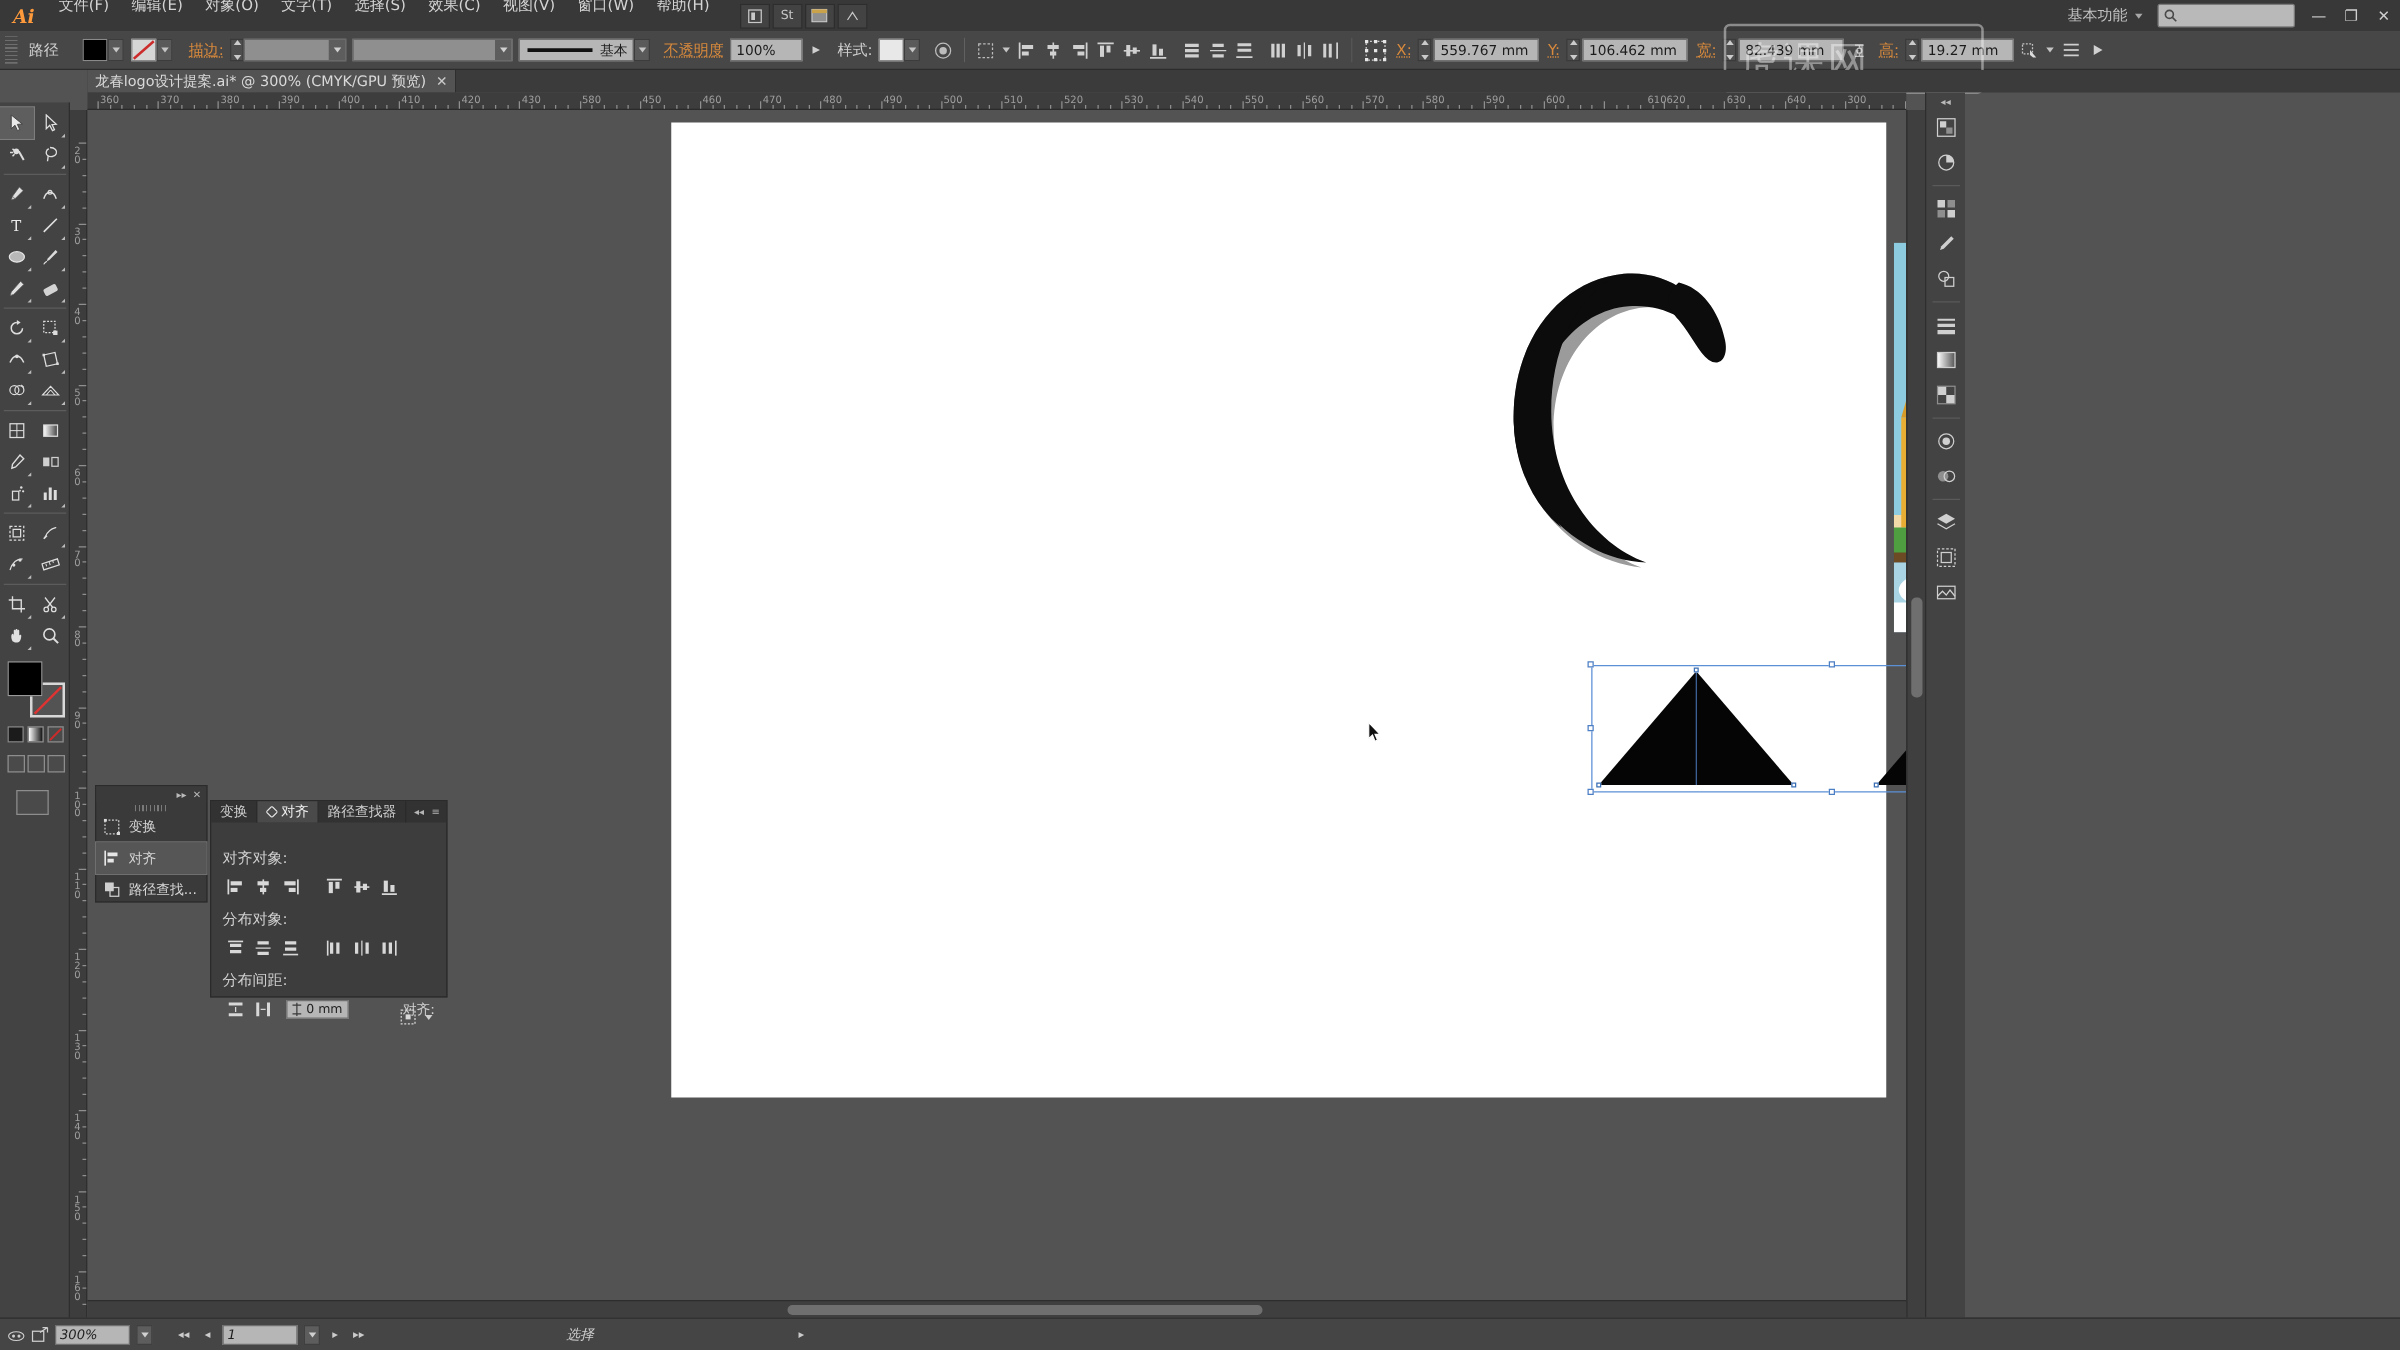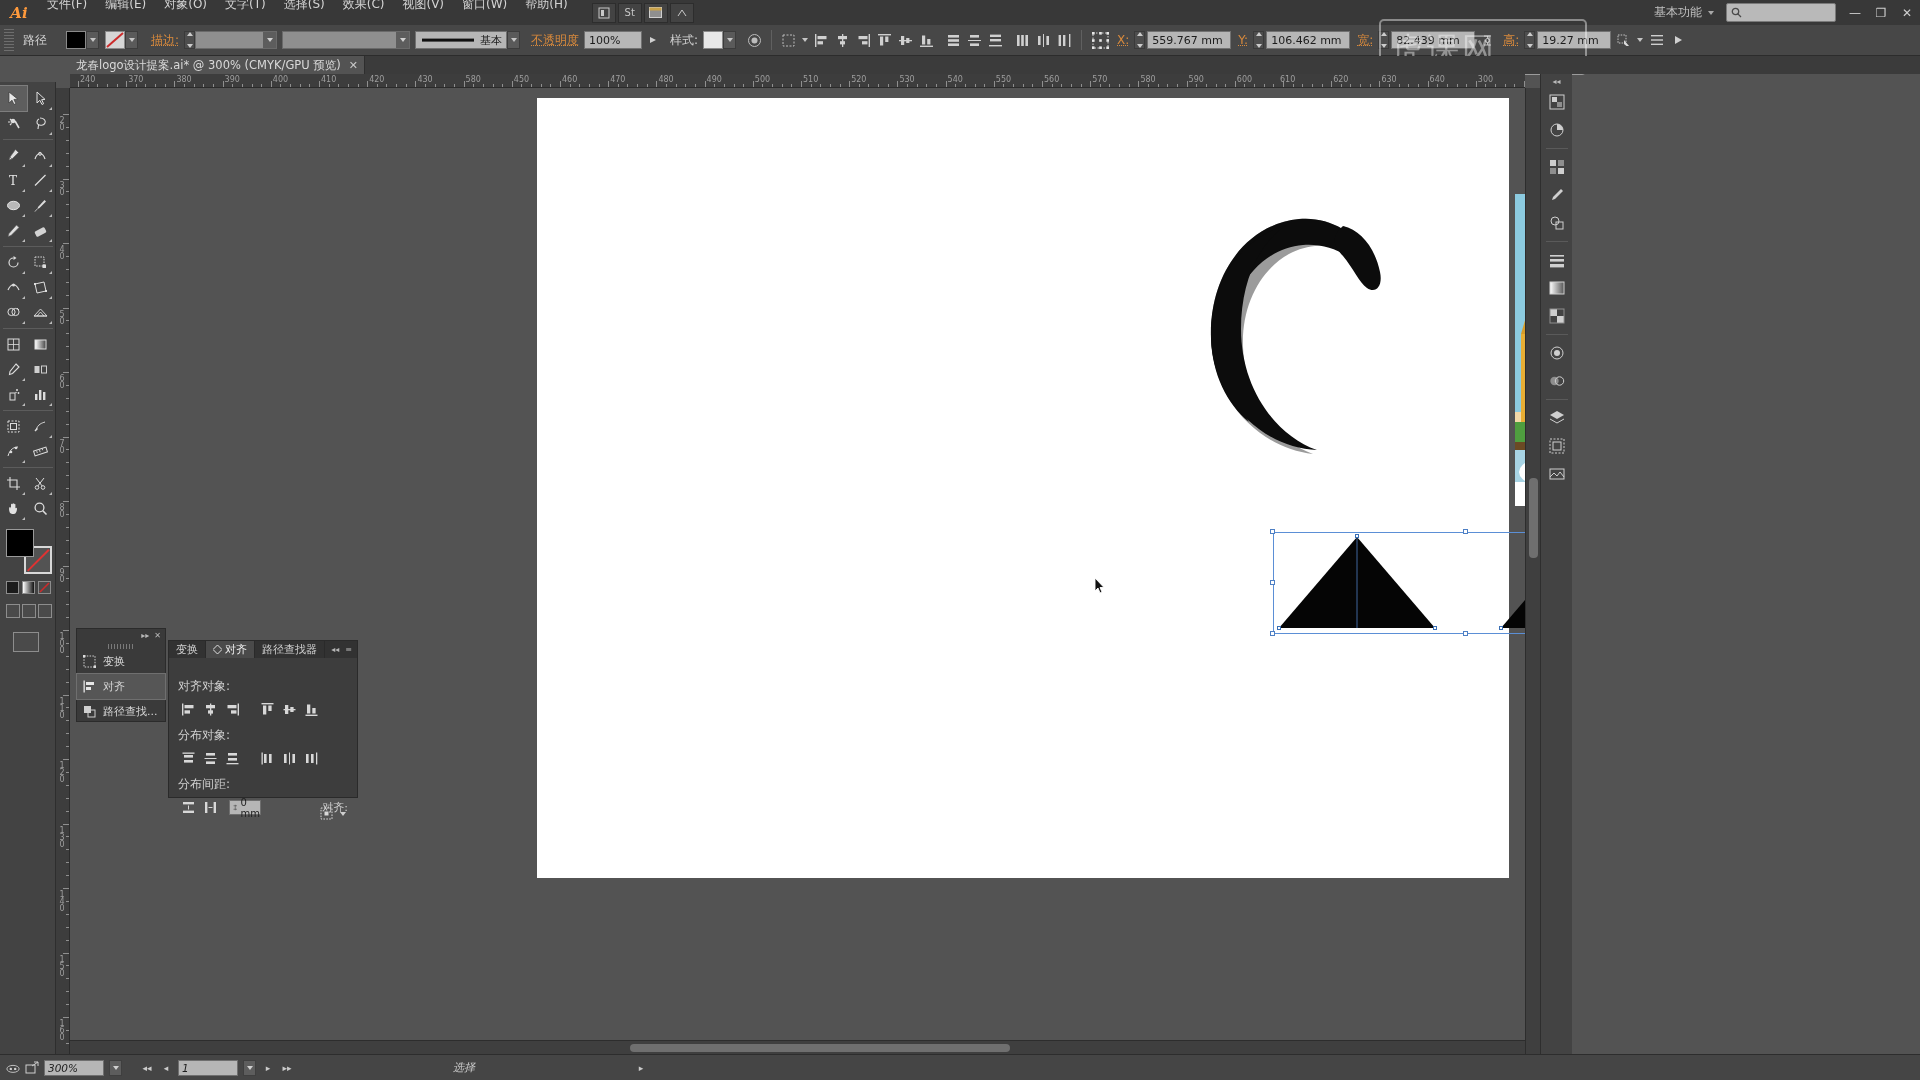--- a/index.html
+++ b/index.html
@@ -147,21 +147,21 @@
   .ap-tab { padding:0 7px; display:flex; align-items:center; gap:3px;
     color:#cfcfcf; font-size:11px; border-right:1px solid #2a2a2a; }
   .ap-tab.active { background:#4a4a4a; color:#f0f0f0; }
   #ap-tabs .sp { margin-left:auto; display:flex; align-items:center; gap:6px; padding-right:5px;
     color:#b5b5b5; font-size:8px; }
   #ap-body { padding:6px 9px; }
   .ap-head { color:#d0d0d0; font-size:12px; margin:14px 0 5px; }
   .ap-row { display:flex; align-items:center; gap:1px; margin-bottom:4px; }
   .ap-btn { width:21px; height:19px; display:flex; align-items:center; justify-content:center; }
   .ap-gap { width:12px; }
-  .sp-field { width:32px; height:15px; background:#b6b6b6; border:1px solid #6f6f6f;
+  .sp-field { width:50px; height:15px; background:#b6b6b6; border:1px solid #6f6f6f;
     color:#1e1e1e; font-size:10px; display:flex; align-items:center; padding-left:3px; }
   .ap-right { margin-left:auto; display:flex; align-items:center; gap:3px;
     color:#cfcfcf; font-size:11px; }
 
   
   #rightdock { position:absolute; left:1540px; top:74px; width:32px; height:980px;
     background:#434343; border-left:1px solid #2e2e2e; }
   .dockbtn { width:32px; height:28px; display:flex; align-items:center; justify-content:center; }
   .dock-div { width:22px;height:1px;background:#5a5a5a;margin:4px auto; }
   #dock-top { height:14px; display:flex; align-items:center; justify-content:center; gap:3px; }
@@ -763,21 +763,21 @@
   <div id="scrmodes">
     <div class="scrm"></div>
     <div class="scrm"></div>
     <div class="scrm"></div>
   </div>
   <div id="tool-bottom"></div>
 </div>
 
 <div id="ruler-h">
     <div class="rtick" style="left: 8px; top: 7px; width: 1px; height: 7px;"></div>
-    <div class="rlab" style="left: 10px; top: 1px;">240</div>
+    <div class="rlab" style="left: 10px; top: 1px;">360</div>
     <div class="rtick" style="left: 17.64px; top: 10px; width: 1px; height: 4px;"></div>
     <div class="rtick" style="left: 27.28px; top: 10px; width: 1px; height: 4px;"></div>
     <div class="rtick" style="left: 36.92px; top: 10px; width: 1px; height: 4px;"></div>
     <div class="rtick" style="left: 46.56px; top: 10px; width: 1px; height: 4px;"></div>
     <div class="rtick" style="left: 56.2px; top: 7px; width: 1px; height: 7px;"></div>
     <div class="rlab" style="left: 58.2px; top: 1px;">370</div>
     <div class="rtick" style="left: 65.84px; top: 10px; width: 1px; height: 4px;"></div>
     <div class="rtick" style="left: 75.48px; top: 10px; width: 1px; height: 4px;"></div>
     <div class="rtick" style="left: 85.12px; top: 10px; width: 1px; height: 4px;"></div>
     <div class="rtick" style="left: 94.76px; top: 10px; width: 1px; height: 4px;"></div>
@@ -913,21 +913,21 @@
     <div class="rtick" style="left: 1135.88px; top: 10px; width: 1px; height: 4px;"></div>
     <div class="rtick" style="left: 1145.52px; top: 10px; width: 1px; height: 4px;"></div>
     <div class="rtick" style="left: 1155.16px; top: 10px; width: 1px; height: 4px;"></div>
     <div class="rtick" style="left: 1164.8px; top: 7px; width: 1px; height: 7px;"></div>
     <div class="rlab" style="left: 1166.8px; top: 1px;">600</div>
     <div class="rtick" style="left: 1174.44px; top: 10px; width: 1px; height: 4px;"></div>
     <div class="rtick" style="left: 1184.08px; top: 10px; width: 1px; height: 4px;"></div>
     <div class="rtick" style="left: 1193.72px; top: 10px; width: 1px; height: 4px;"></div>
     <div class="rtick" style="left: 1203.36px; top: 10px; width: 1px; height: 4px;"></div>
     <div class="rtick" style="left: 1213px; top: 7px; width: 1px; height: 7px;"></div>
-    <div class="rlab" style="left: 1210px; top: 1px;">610</div>
+    <div class="rlab" style="left: 1248px; top: 1px;">610</div>
     <div class="rtick" style="left: 1222.64px; top: 10px; width: 1px; height: 4px;"></div>
     <div class="rtick" style="left: 1232.28px; top: 10px; width: 1px; height: 4px;"></div>
     <div class="rtick" style="left: 1241.92px; top: 10px; width: 1px; height: 4px;"></div>
     <div class="rtick" style="left: 1251.56px; top: 10px; width: 1px; height: 4px;"></div>
     <div class="rtick" style="left: 1261.2px; top: 7px; width: 1px; height: 7px;"></div>
     <div class="rlab" style="left: 1263.2px; top: 1px;">620</div>
     <div class="rtick" style="left: 1270.84px; top: 10px; width: 1px; height: 4px;"></div>
     <div class="rtick" style="left: 1280.48px; top: 10px; width: 1px; height: 4px;"></div>
     <div class="rtick" style="left: 1290.12px; top: 10px; width: 1px; height: 4px;"></div>
     <div class="rtick" style="left: 1299.76px; top: 10px; width: 1px; height: 4px;"></div>

